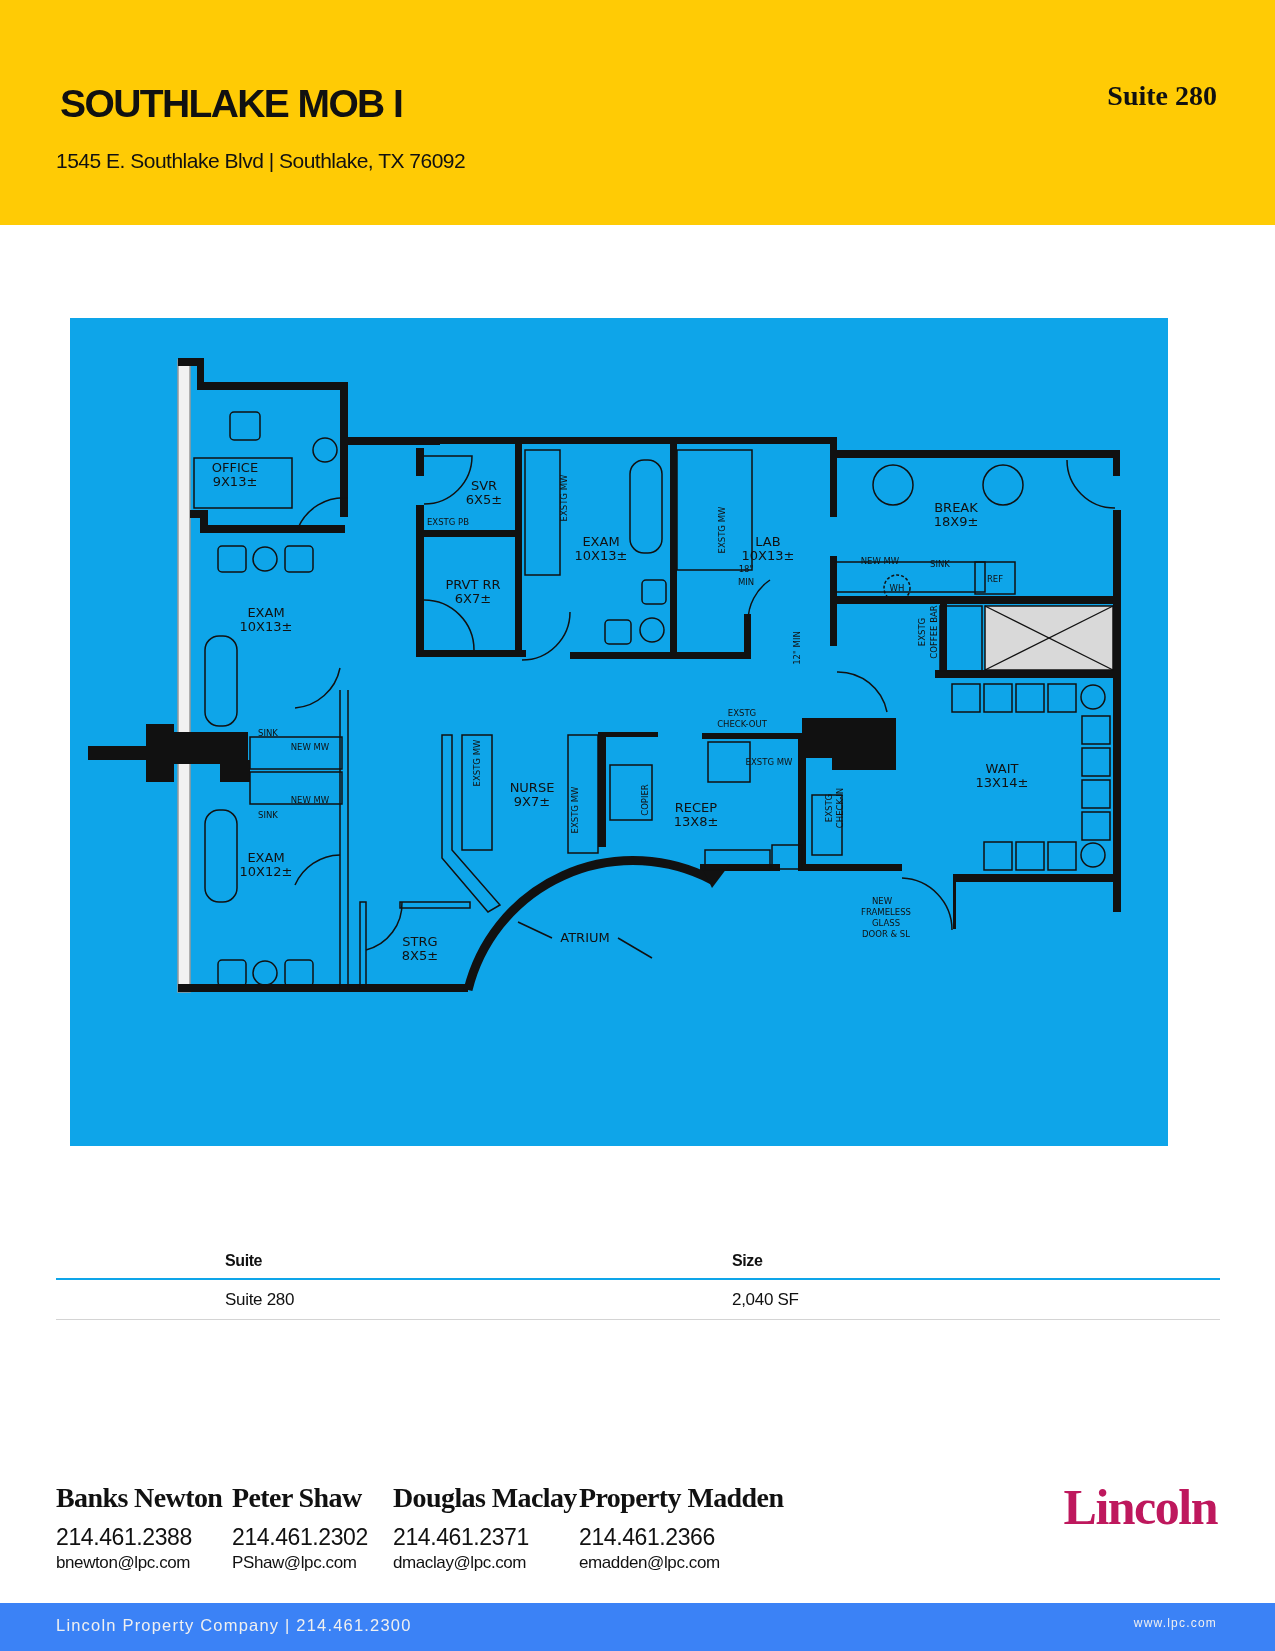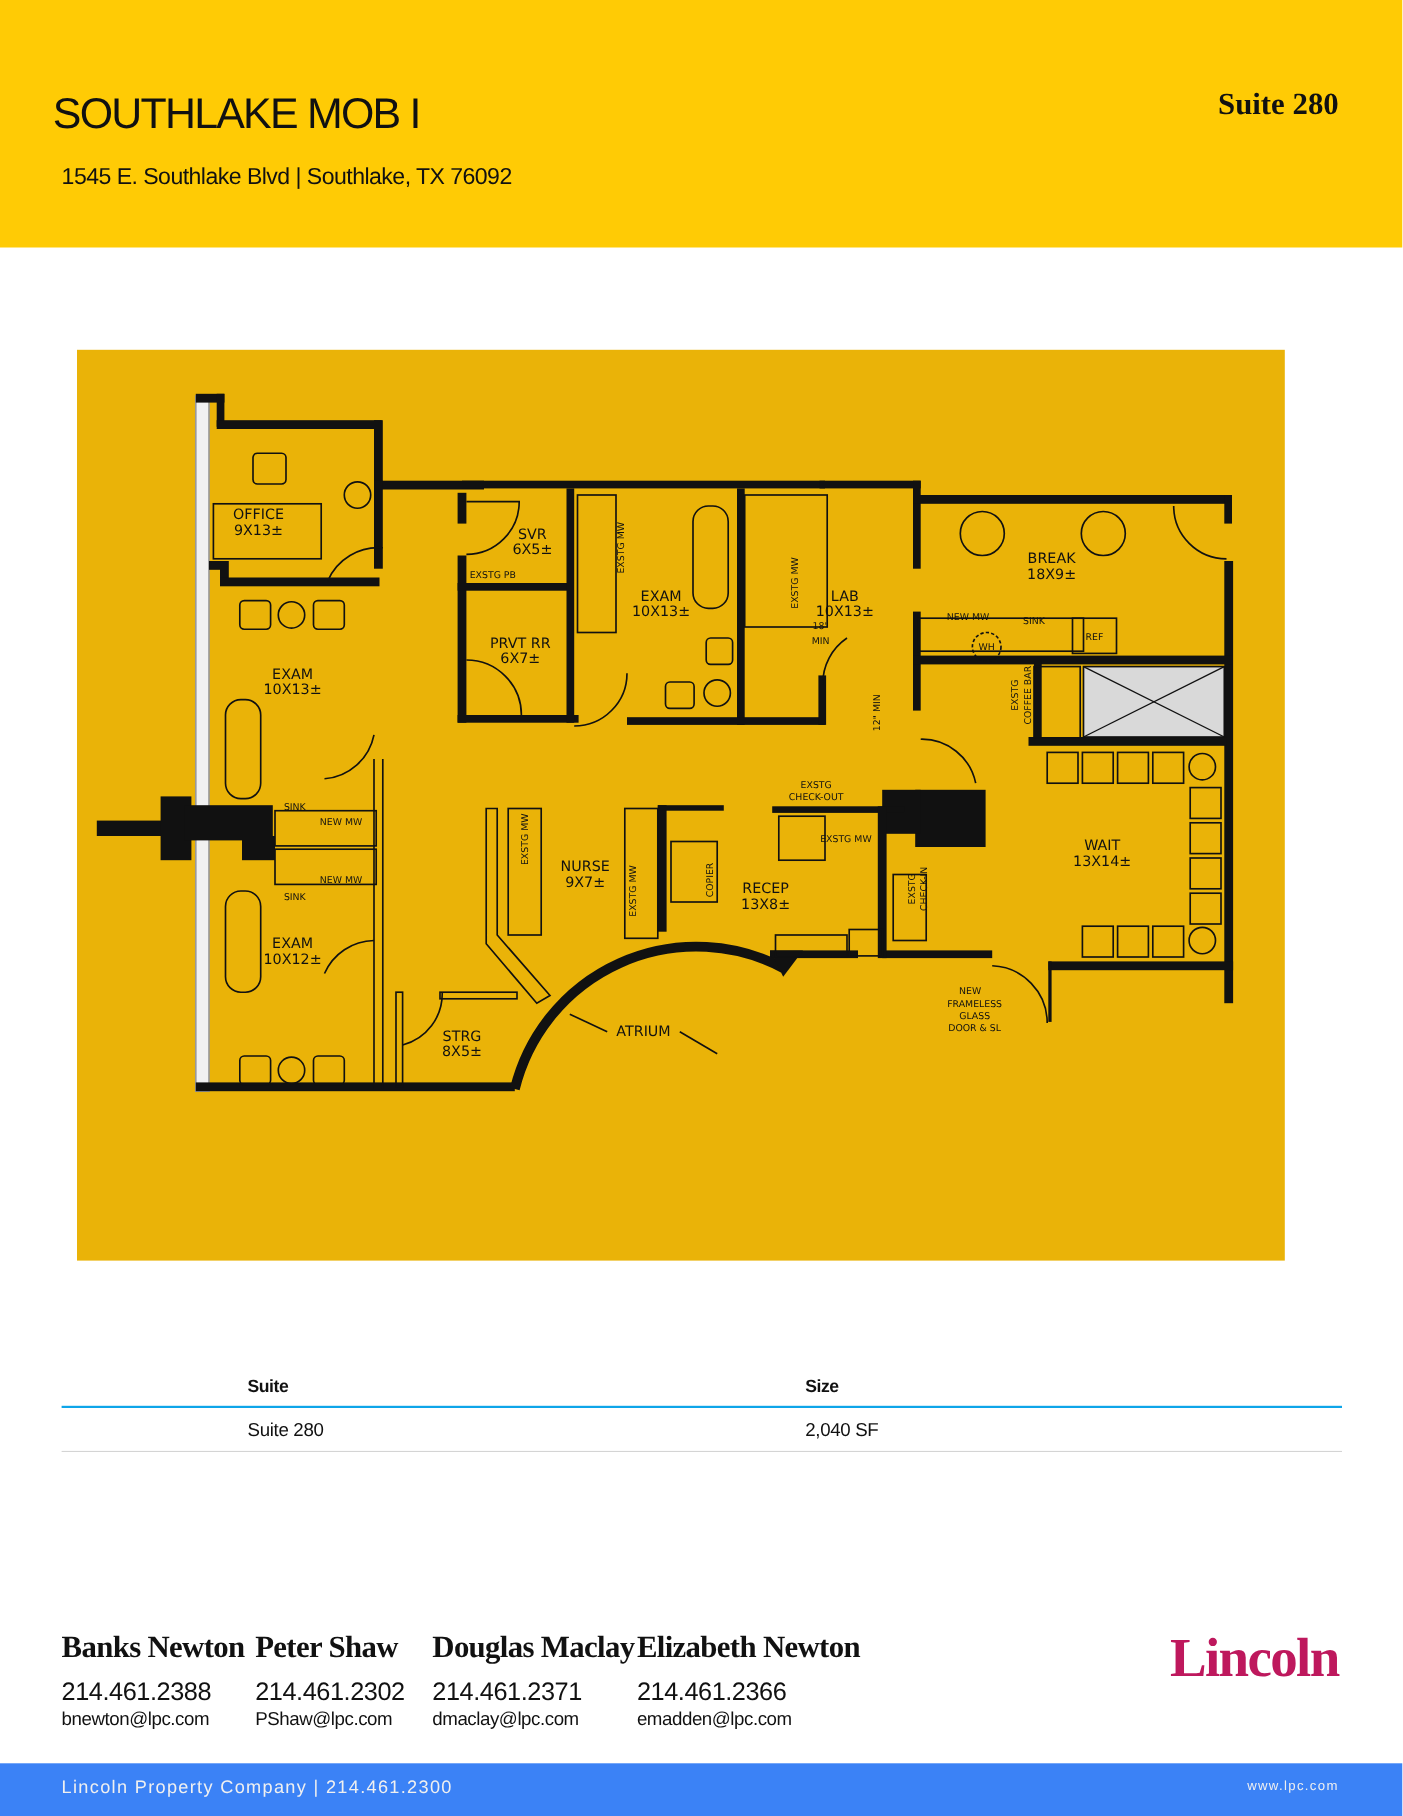--- a/index.html
+++ b/index.html
@@ -1,24 +1,24 @@
 <!DOCTYPE html>
 <html><head>
 <meta charset="utf-8">
 <style>
   * { box-sizing: border-box; margin: 0; padding: 0; }
   html, body { width: 1275px; height: 1651px; background: #ffffff; overflow: hidden; }
   body { position: relative; font-family: "Liberation Sans", sans-serif; color: #111; }
 
   .header { position: absolute; left: 0; top: 0; width: 1275px; height: 225px; background: #FFCB05; }
-  .title { position: absolute; left: 48px; top: 82px; font-size: 39px; letter-spacing: -1.6px; font-weight: 400; color: #111; }
+  .title { position: absolute; left: 60px; top: 82px; font-size: 39px; letter-spacing: -1.6px; font-weight: 700; color: #111; }
   .address { position: absolute; left: 56px; top: 149px; font-size: 21px; letter-spacing: -0.5px; color: #111; }
   .suite-tag { position: absolute; right: 58px; top: 80px; font-family: "Liberation Serif", serif; font-weight: 700; font-size: 28px; color: #111; }
 
-  .plan-wrap { position: absolute; left: 70px; top: 318px; width: 1098px; height: 828px; background: #eab308; }
+  .plan-wrap { position: absolute; left: 70px; top: 318px; width: 1098px; height: 828px; background: #0ea5e9; }
   .plan-wrap svg { position: absolute; left: 0; top: 0; }
   .lbl { font-family: "DejaVu Sans", sans-serif; fill: #111; text-anchor: middle; }
 
   .table { position: absolute; left: 56px; top: 1245px; width: 1164px; }
   .thead { height: 35px; border-bottom: 2px solid #0ea5e9; position: relative; }
   .trow { height: 40px; border-bottom: 1.5px solid #d4d4d4; position: relative; }
   .th { position: absolute; top: 7px; font-size: 16px; font-weight: 700; letter-spacing: -0.4px; }
   .td { position: absolute; top: 10px; font-size: 17px; letter-spacing: -0.3px; }
   .c1 { left: 169px; } .c2 { left: 676px; }
 
@@ -265,21 +265,21 @@
     <div class="cname">Peter Shaw</div>
     <div class="cphone">214.461.2302</div>
     <div class="cemail">PShaw@lpc.com</div>
   </div>
   <div class="contact" style="left:337px">
     <div class="cname">Douglas Maclay</div>
     <div class="cphone">214.461.2371</div>
     <div class="cemail">dmaclay@lpc.com</div>
   </div>
   <div class="contact" style="left:523px">
-    <div class="cname">Elizabeth Newton</div>
+    <div class="cname">Property Madden</div>
     <div class="cphone">214.461.2366</div>
     <div class="cemail">emadden@lpc.com</div>
   </div>
 </div>
 
 <div class="logo">Lincoln</div>
 
 <div class="footer">
   <div class="footer-left">Lincoln Property Company  |  214.461.2300</div>
   <div class="footer-right">www.lpc.com</div>

